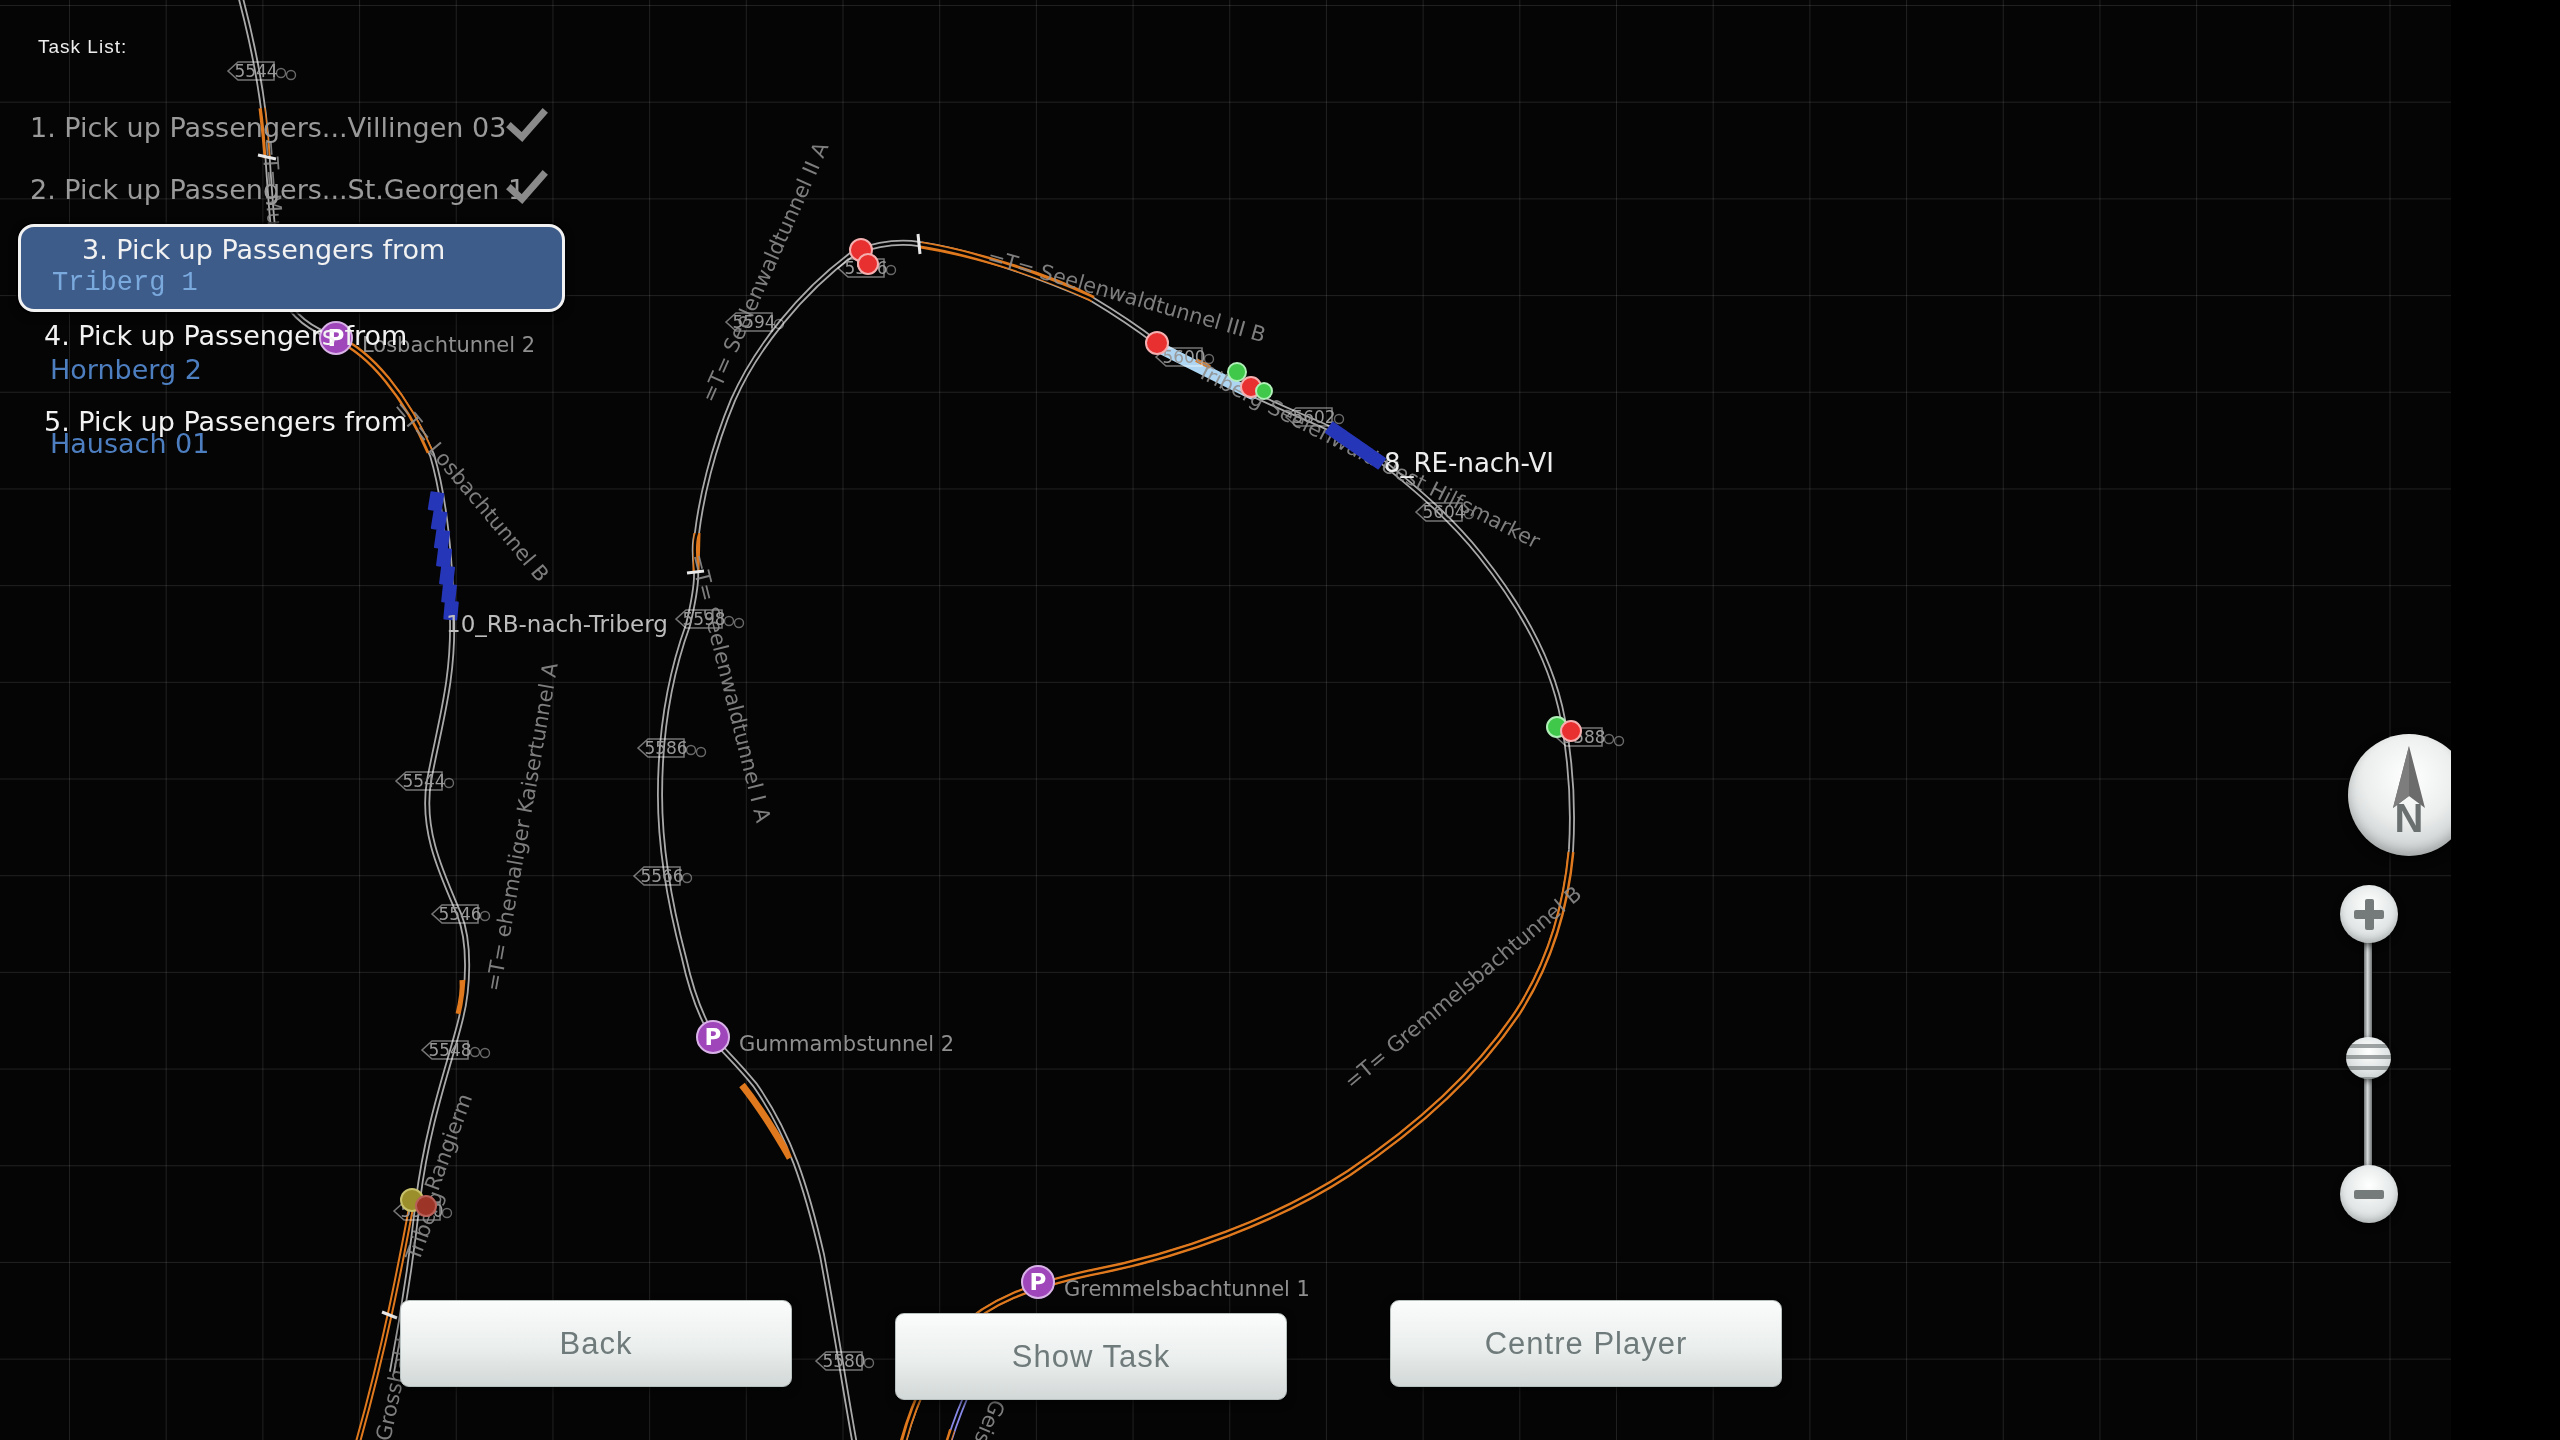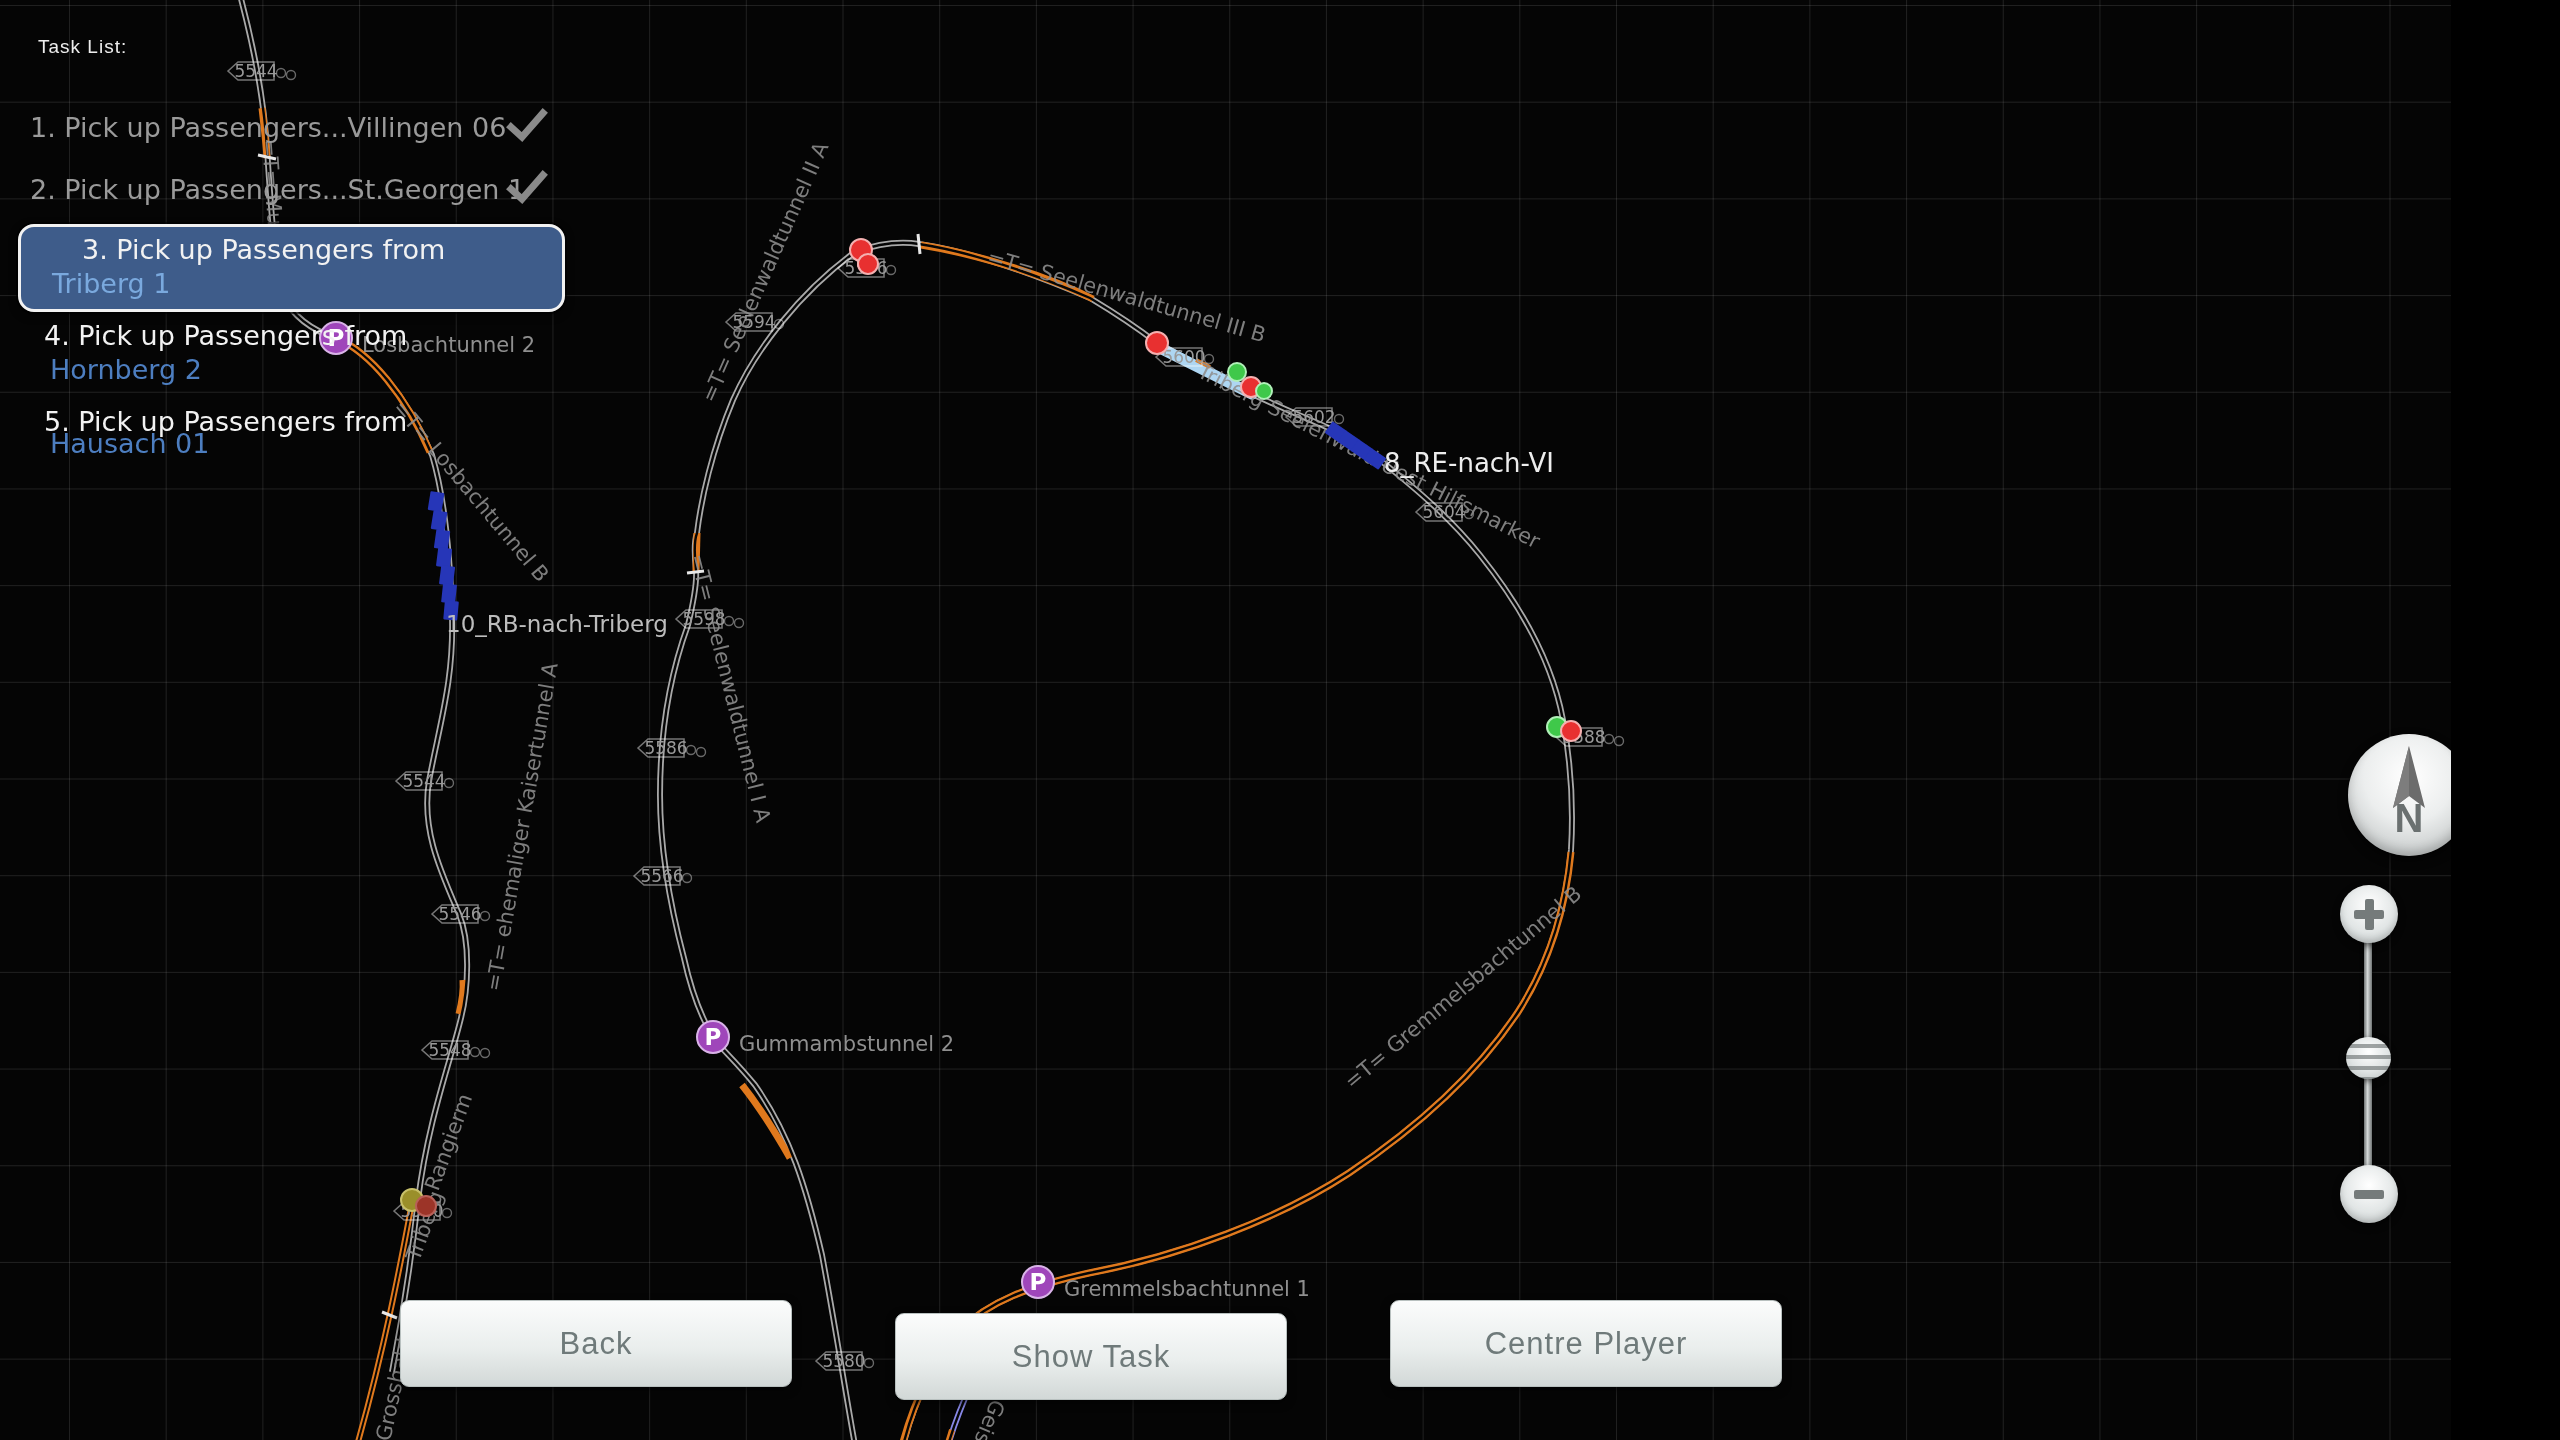--- a/index.html
+++ b/index.html
@@ -15,21 +15,21 @@
   }
   #mapsvg{position:absolute;left:0;top:0;}
 
   
   #tasklist{position:absolute;left:0;top:0;width:700px;}
   .tl-title{position:absolute;left:38px;top:36px;font-size:19px;letter-spacing:1px;color:#ededed;}
   .task-line{position:absolute;font-family:"DejaVu Sans",sans-serif;font-size:27px;white-space:nowrap;}
   .gray{color:#9a9a9a;}
   .white{color:#f2f2f2;}
   .station{color:#4d7ec0;}
-  .station-sel{color:#7aa9de;}
+  .station-sel{color:#7aa9de;font-family:Liberation Mono, monospace;}
   .check{position:absolute;width:46px;height:38px;}
   #sel-box{
     position:absolute;left:18px;top:224px;width:547px;height:88px;
     background:#3e5c8a;border:3px solid #f2f2f2;border-radius:16px;
     box-shadow:0 0 0 2px rgba(0,0,0,.55), 0 3px 8px rgba(0,0,0,.5);
     box-sizing:border-box;
   }
 
   
   .btn{
@@ -302,21 +302,21 @@
         <circle r="16"></circle>
           <text class="pg" y="8">P</text>
         <text class="plbl" x="26" y="14">Gremmelsbachtunnel 1</text>
       </g>
     </g>
   </svg>
 
   <div id="tasklist">
     <div class="tl-title">Task List:</div>
 
-    <div class="task-line gray" style="left:30px;top:112px;">1. Pick up Passengers...Villingen 06</div>
+    <div class="task-line gray" style="left:30px;top:112px;">1. Pick up Passengers...Villingen 03</div>
     <svg class="check" style="left:504px;top:106px;" viewBox="0 0 46 38">
       <path d="M7,21 L18,31 L39,7" stroke="#8a8a8a" stroke-width="7" fill="none" stroke-linecap="square"></path>
     </svg>
 
     <div class="task-line gray" style="left:30px;top:174px;">2. Pick up Passengers...St.Georgen 1</div>
     <svg class="check" style="left:504px;top:168px;" viewBox="0 0 46 38">
       <path d="M7,21 L18,31 L39,7" stroke="#8a8a8a" stroke-width="7" fill="none" stroke-linecap="square"></path>
     </svg>
 
     <div id="sel-box"></div>

